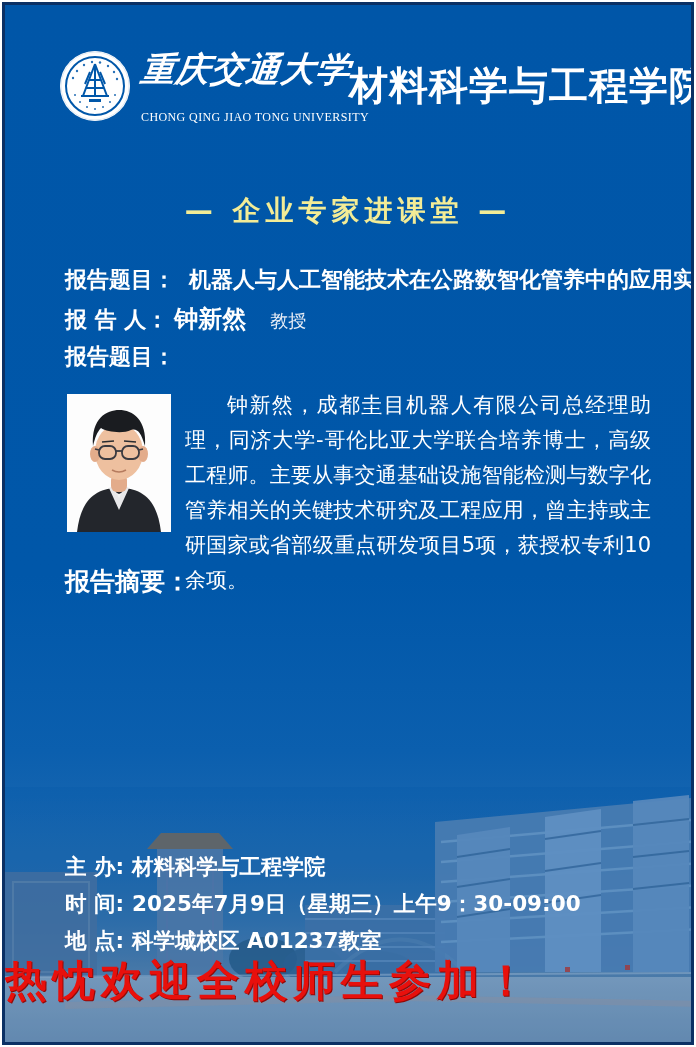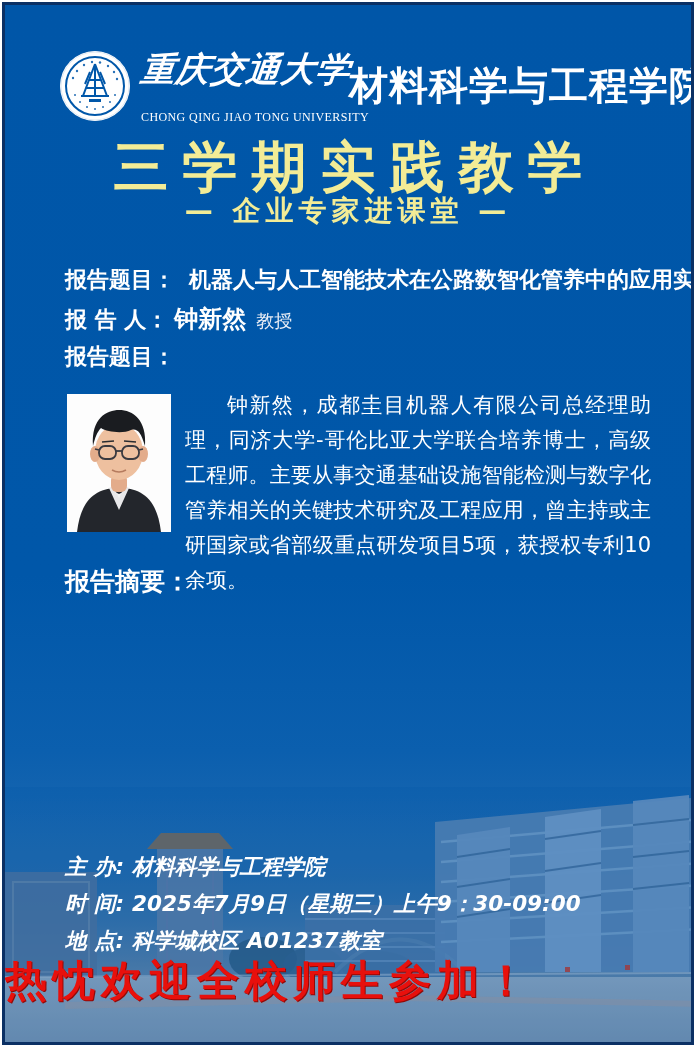--- a/index.html
+++ b/index.html
@@ -108,21 +108,21 @@
   .report-topic-line .label { margin-right: 14px; }
   .report-speaker-line {
     position: absolute;
     top: 298px; left: 60px;
     color: #ffffff;
     font-size: 22px;
     font-weight: bold;
     white-space: nowrap;
   }
   .speaker-name { font-size: 24px; margin-left: 6px; }
-  .speaker-title { font-size: 18px; font-weight: normal; margin-left: 10px; color: #e9eef6; }
+  .speaker-title { font-size: 18px; font-weight: normal; margin-left: 24px; color: #e9eef6; }
   .profile-label {
     position: absolute;
     top: 337px; left: 60px;
     color: #ffffff;
     font-size: 22px;
     font-weight: bold;
   }
 
   
   .photo-frame {
@@ -164,21 +164,20 @@
 
   
   .footer-info {
     position: absolute;
     top: 843px; left: 60px;
     color: #ffffff;
     font-size: 21.5px;
     font-weight: bold;
     line-height: 37px;
     z-index: 3;
-    font-style: italic;
   }
   .footer-info .label { margin-right: 8px; }
 
   .welcome {
     position: absolute;
     top: 948px; left: 0; right: 0;
     color: #E8100C;
     font-size: 42px;
     font-weight: bold;
     letter-spacing: 6px;
@@ -305,21 +304,20 @@
             <circle cx="56" cy="45" r="1"></circle>
         </g>
       </svg>
       <div class="uni-block">
         <div class="uni-cn">重庆交通大学</div>
         <div class="uni-en">CHONG QING JIAO TONG UNIVERSITY</div>
       </div>
       <div class="dept">材料科学与工程学院</div>
     </div>
 
-    <div class="hero-title">三学期实践教学</div>
     <div class="hero-subtitle">— 企业专家进课堂 —</div>
 
     <div class="report-topic-line">
       <span class="label">报告题目：</span><span>机器人与人工智能技术在公路数智化管养中的应用实践</span>
     </div>
     <div class="report-speaker-line">
       <span class="label">报 告 人：</span><span class="speaker-name">钟新然</span><span class="speaker-title">教授</span>
     </div>
     <div class="profile-label">报告题目：</div>
 

